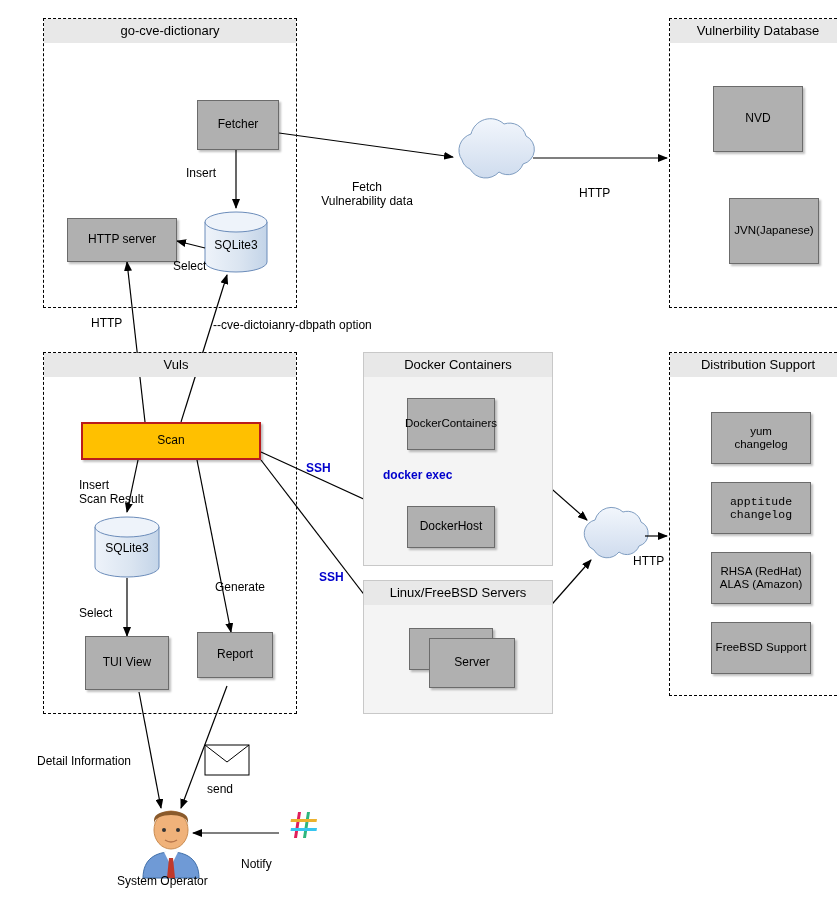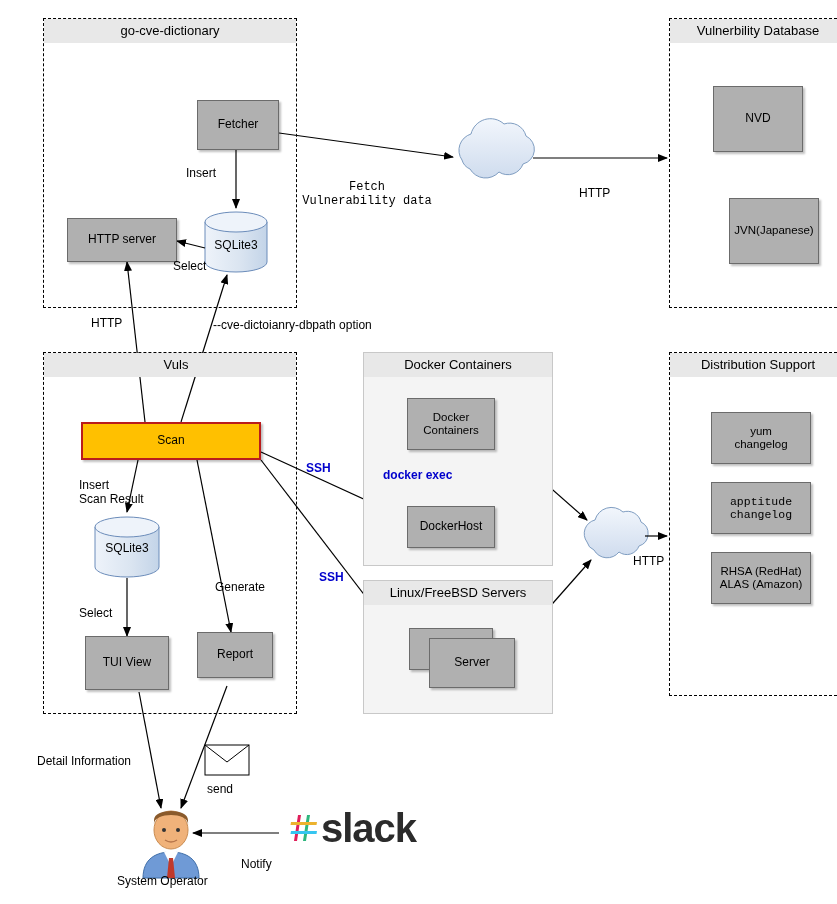--- a/index.html
+++ b/index.html
@@ -220,21 +220,21 @@
   <div class="box scan" style="left:60px; top:422px; width:180px; height:38px;">Scan</div>
 
   <div class="cyl" style="left:74px; top:517px; width:64px; height:60px;">
     <div style="position:absolute; left:0; top:24px; width:64px; text-align:center; font-size:12px;">SQLite3</div>
   </div>
 
   <div class="box" style="left:64px; top:636px; width:84px; height:54px;">TUI View</div>
 
   <div class="box" style="left:176px; top:632px; width:76px; height:46px;">Report</div>
 
-  <div class="box small" style="left:386px; top:398px; width:88px; height:52px; flex-direction:column;">
+  <div class="box small" style="left:386px; top:398px; width:88px; height:52px; flex-direction:row;">
     <span>Docker</span>
     <span>Containers</span>
   </div>
 
   <div class="box" style="left:386px; top:506px; width:88px; height:42px;">DockerHost</div>
 
   <div class="box" style="left:388px; top:628px; width:84px; height:42px;"></div>
   <div class="box" style="left:408px; top:638px; width:86px; height:50px;">Server</div>
 
   <div class="box small" style="left:690px; top:412px; width:100px; height:52px; flex-direction:column;">
@@ -245,24 +245,25 @@
   <div class="box small" style="left:690px; top:482px; width:100px; height:52px; flex-direction:column;font-family:Liberation Mono, monospace;">
     <span>apptitude</span>
     <span>changelog</span>
   </div>
 
   <div class="box small" style="left:690px; top:552px; width:100px; height:52px; flex-direction:column;">
     <span>RHSA (RedHat)</span>
     <span>ALAS (Amazon)</span>
   </div>
 
+  <div class="box small" style="left:690px; top:622px; width:100px; height:52px;">FreeBSD Support</div>
 
   <div class="lbl" style="left:165px; top:166px;">Insert</div>
   <div class="lbl" style="left:152px; top:259px;">Select</div>
-  <div class="lbl multiline" style="left:276px; top:180px; width:140px;font-family:Liberation Mono, monospace;">
+  <div class="lbl multiline" style="left:276px; top:180px; width:140px;">
     <span>Fetch</span><br>
     <span>Vulnerability data</span>
   </div>
   <div class="lbl" style="left:558px; top:186px;">HTTP</div>
   <div class="lbl" style="left:70px; top:316px;">HTTP</div>
   <div class="lbl" style="left:192px; top:318px;">--cve-dictoianry-dbpath option</div>
 
   <div class="lbl blue" style="left:285px; top:461px;">SSH</div>
   <div class="lbl blue" style="left:362px; top:468px;">docker exec</div>
   <div class="lbl blue" style="left:298px; top:570px;">SSH</div>
@@ -278,21 +279,20 @@
   <div class="lbl" style="left:186px; top:782px;">send</div>
   <div class="lbl" style="left:220px; top:857px;">Notify</div>
 
   <div class="slack-wrap" style="left:266px; top:808px;">
     <svg width="34" height="34" viewBox="0 0 34 34">
       <path d="M11,4 L14,4 L10,30 L7,30 Z" fill="#e01e5a"></path>
       <path d="M20,4 L23,4 L19,30 L16,30 Z" fill="#2eb67d"></path>
       <path d="M4,11 L30,11 L29.5,14 L3.5,14 Z" fill="#ecb22e"></path>
       <path d="M4,20 L30,20 L29.5,23 L3.5,23 Z" fill="#36c5f0"></path>
     </svg>
-    <span class="slack-text">slack</span>
   </div>
 
   <div style="position:absolute; left:110px; top:800px; width:80px; height:80px;">
     <svg width="80" height="80" viewBox="0 0 80 80">
       <path d="M12,78 C12,58 26,52 40,52 C54,52 68,58 68,78 Z" fill="#6f9ad6" stroke="#3f6ea8"></path>
       <path d="M33,52 L40,66 L47,52 L42,50 L38,50 Z" fill="#ffffff"></path>
       <path d="M38,58 L42,58 L44,78 L36,78 Z" fill="#c0392b"></path>
       <ellipse cx="40" cy="30" rx="17" ry="19" fill="#f0b27a" stroke="#c98b50"></ellipse>
       <path d="M22,26 C22,10 58,10 58,26 C58,20 52,14 40,14 C28,14 22,20 22,26 Z" fill="#8a5a2b"></path>
       <path d="M23,24 C23,12 57,12 57,24 L57,20 C57,8 23,8 23,20 Z" fill="#8a5a2b"></path>

